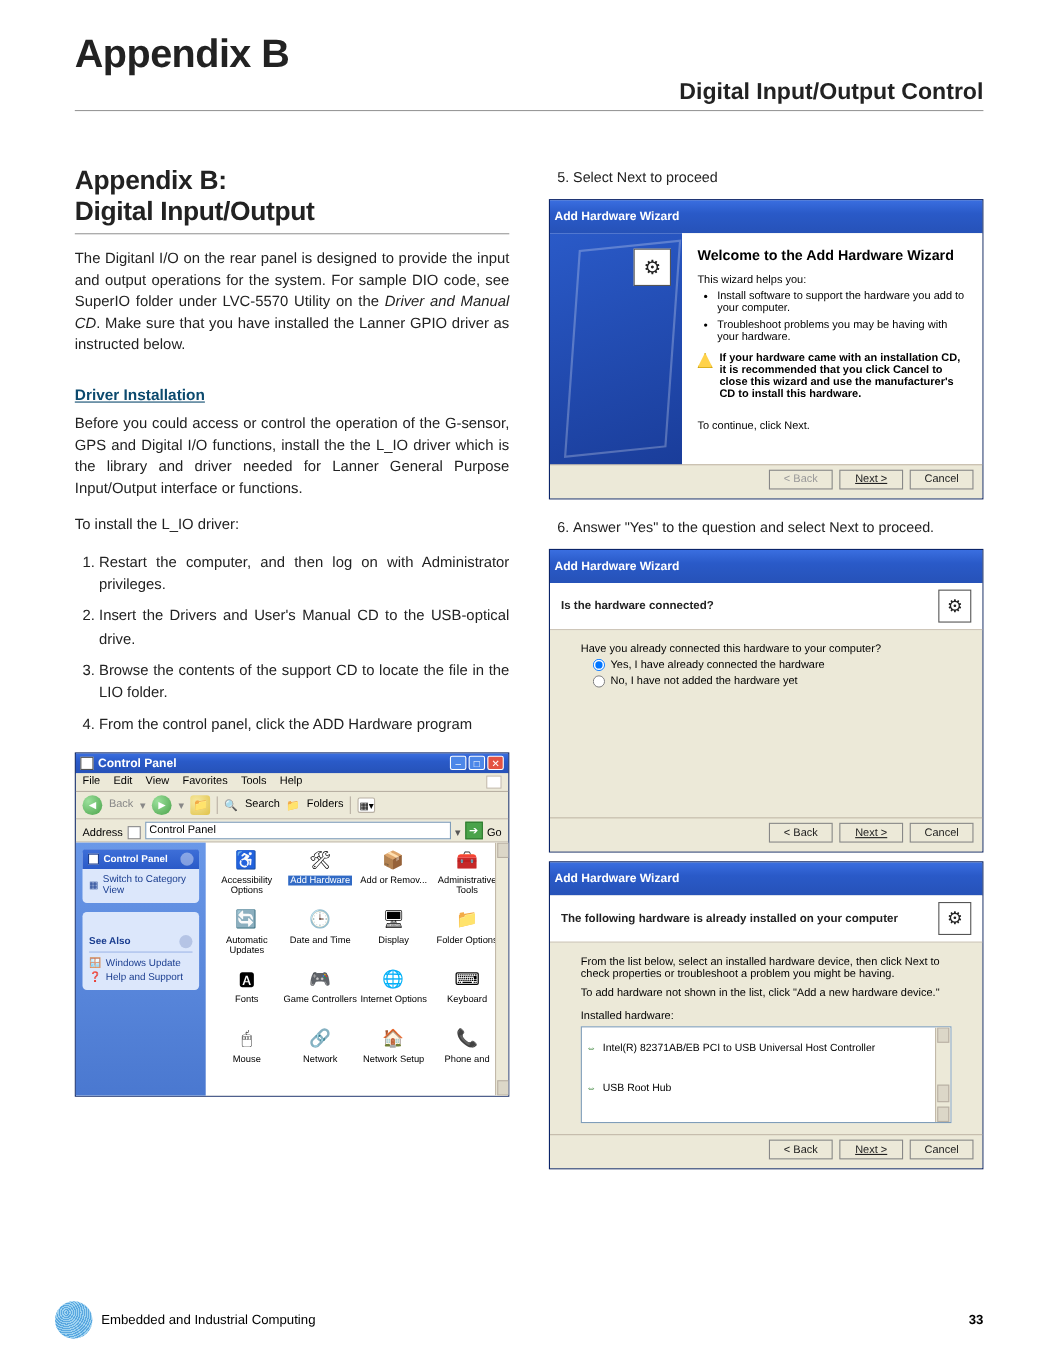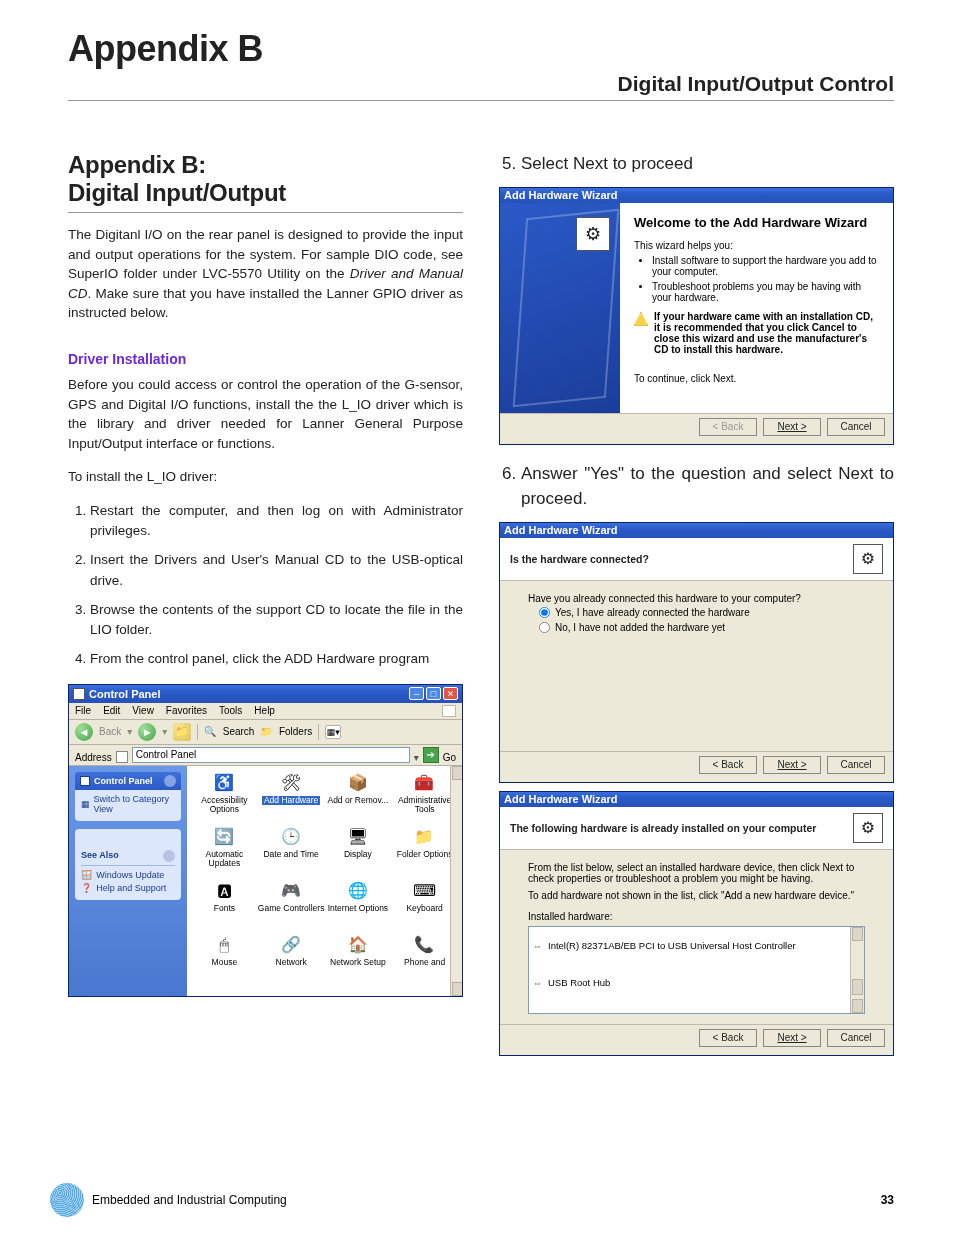--- a/index.html
+++ b/index.html
@@ -16,24 +16,24 @@
   h1.appendix-title { font-size: 36px; font-weight: 700; letter-spacing: -0.5px; }
   .header-right { font-size: 21px; font-weight: 700; text-align: right; margin-top: 2px; }
   hr.top { border: none; border-top: 1px solid #999; margin-top: 4px; }
 
   .cols { display: flex; gap: 36px; margin-top: 50px; }
   .col { flex: 1 1 0; min-width: 0; }
 
   h2.section-title { font-size: 24px; font-weight: 700; line-height: 1.15; padding-bottom: 6px; border-bottom: 1px solid #999; margin-bottom: 12px; letter-spacing: -0.3px; }
   p.body { font-size: 13.5px; line-height: 1.45; text-align: justify; margin-bottom: 14px; }
   .italic { font-style: italic; }
-  h3.sub { font-size: 14px; font-weight: 700; margin: 28px 0 8px; color: #6d28d9; }
+  h3.sub { font-size: 14px; font-weight: 700; margin: 28px 0 8px; color: #0c4a6e; text-decoration: underline; }
   ol.steps { list-style: decimal; padding-left: 22px; font-size: 13.5px; line-height: 1.5; }
   ol.steps li { margin-bottom: 9px; text-align: justify; }
-  ol.right-steps { list-style: decimal; padding-left: 22px; font-size: 17px; line-height: 1.5; }
+  ol.right-steps { list-style: decimal; padding-left: 22px; font-size: 13px; line-height: 1.5; }
   ol.right-steps li { margin-bottom: 10px; text-align: justify; }
 
   
   .window {
     border: 1px solid #0a246a;
     background: #ece9d8;
     font-family: Tahoma, sans-serif;
     font-size: 10px;
     color: #000;
     margin-top: 14px;
@@ -76,21 +76,21 @@
   .cp-grid { flex:1; padding:6px 4px; display:grid; grid-template-columns: repeat(4, 1fr); grid-auto-rows: 50px; gap:4px 0; color:#000; position:relative; overflow:hidden;}
   .cp-item { text-align:center; font-size:8.5px; line-height:1.1; display:flex;flex-direction:column;align-items:center;gap:2px;}
   .cp-item .ic { width:22px;height:22px; display:flex;align-items:center;justify-content:center;font-size:16px;}
   .cp-item.sel .lbl2 { background:#316ac5; color:#fff; padding:0 2px;}
   .cp-scroll { position:absolute; right:-2px; top:0; bottom:0; width:14px; background:#ece9d8; border-left:1px solid #c2b9a9;}
   .cp-scroll::before,.cp-scroll::after{content:"";position:absolute;left:1px;right:1px;height:12px;background:#dcd7c8;border:1px solid #b8b0a3;}
   .cp-scroll::before{top:0;} .cp-scroll::after{bottom:0;}
 
   
   .wizard { border:1px solid #0a246a; background:#ece9d8; font-family:Tahoma,sans-serif; font-size:10px; margin-top:8px;}
-  .wizard .titlebar { height:15px;}
+  .wizard .titlebar { height:30px;}
   .wiz-body { display:flex; background:#fff; min-height: 210px;}
   .wiz-side{
     width:120px;
     background: linear-gradient(160deg,#2a5ac8,#1a3d9a);
     position:relative;
     overflow:hidden;
   }
   .wiz-side::after{
     content:"";
     position:absolute; inset:10px 8px 10px 20px;

